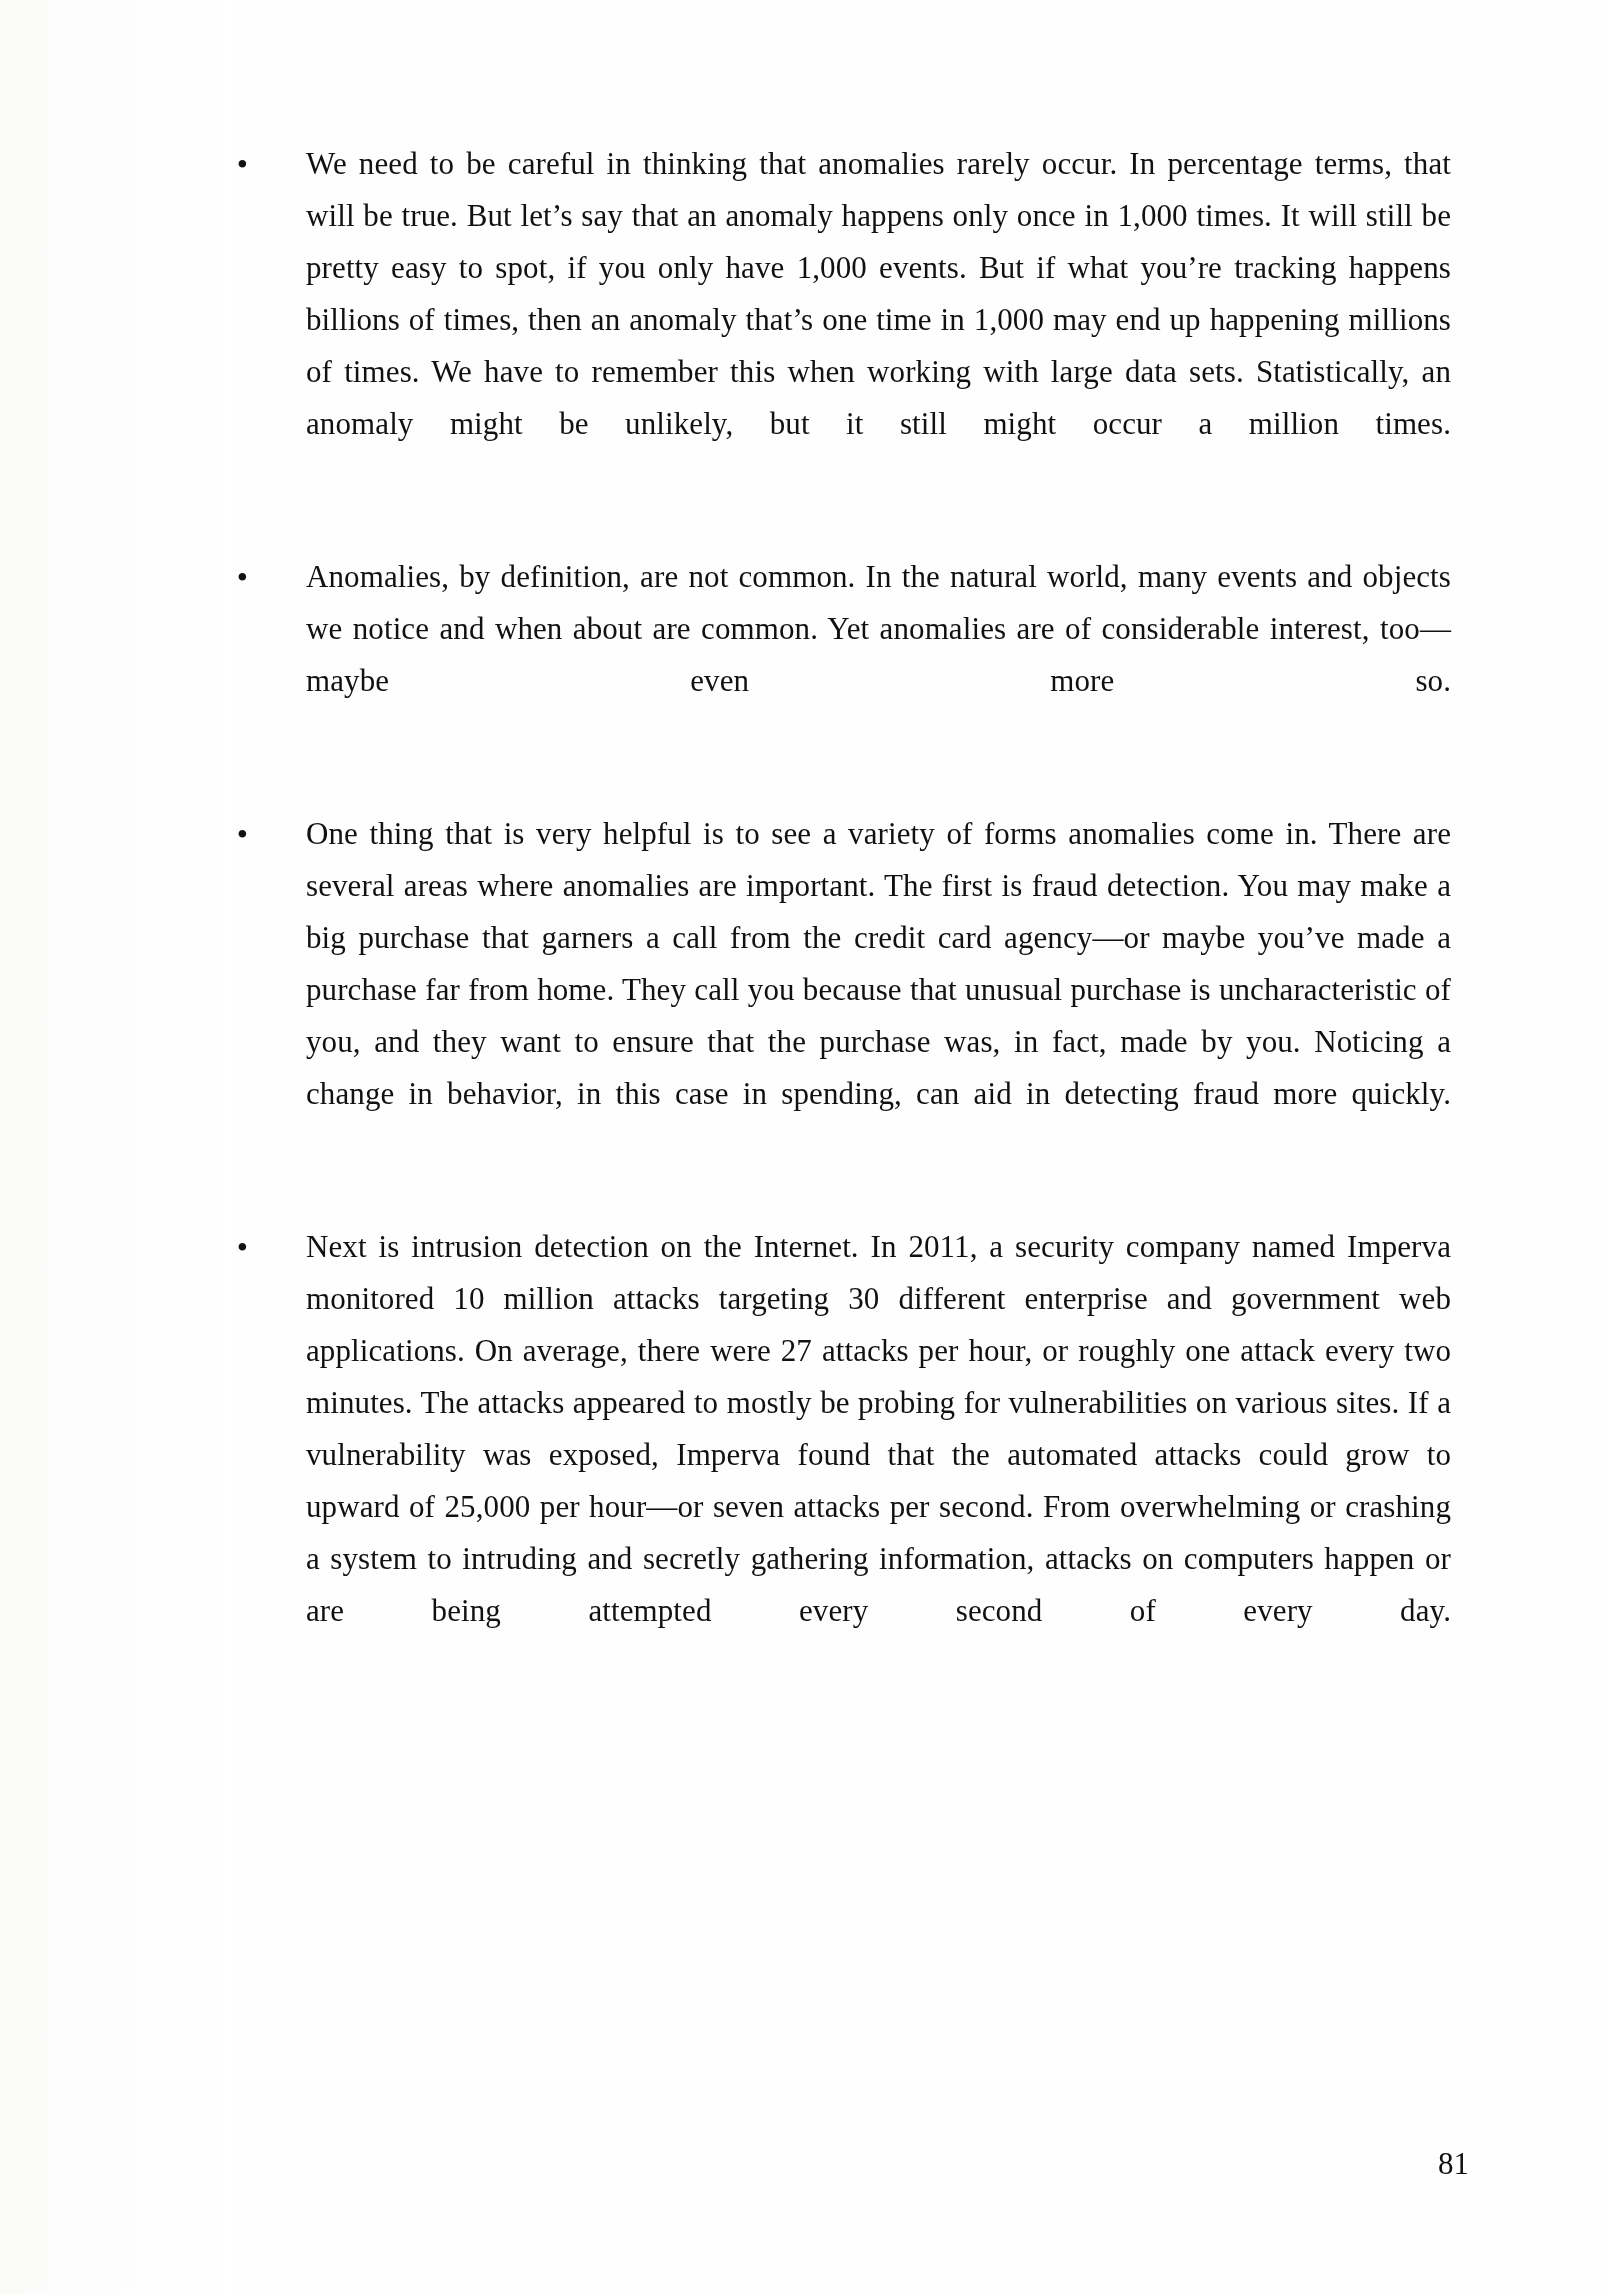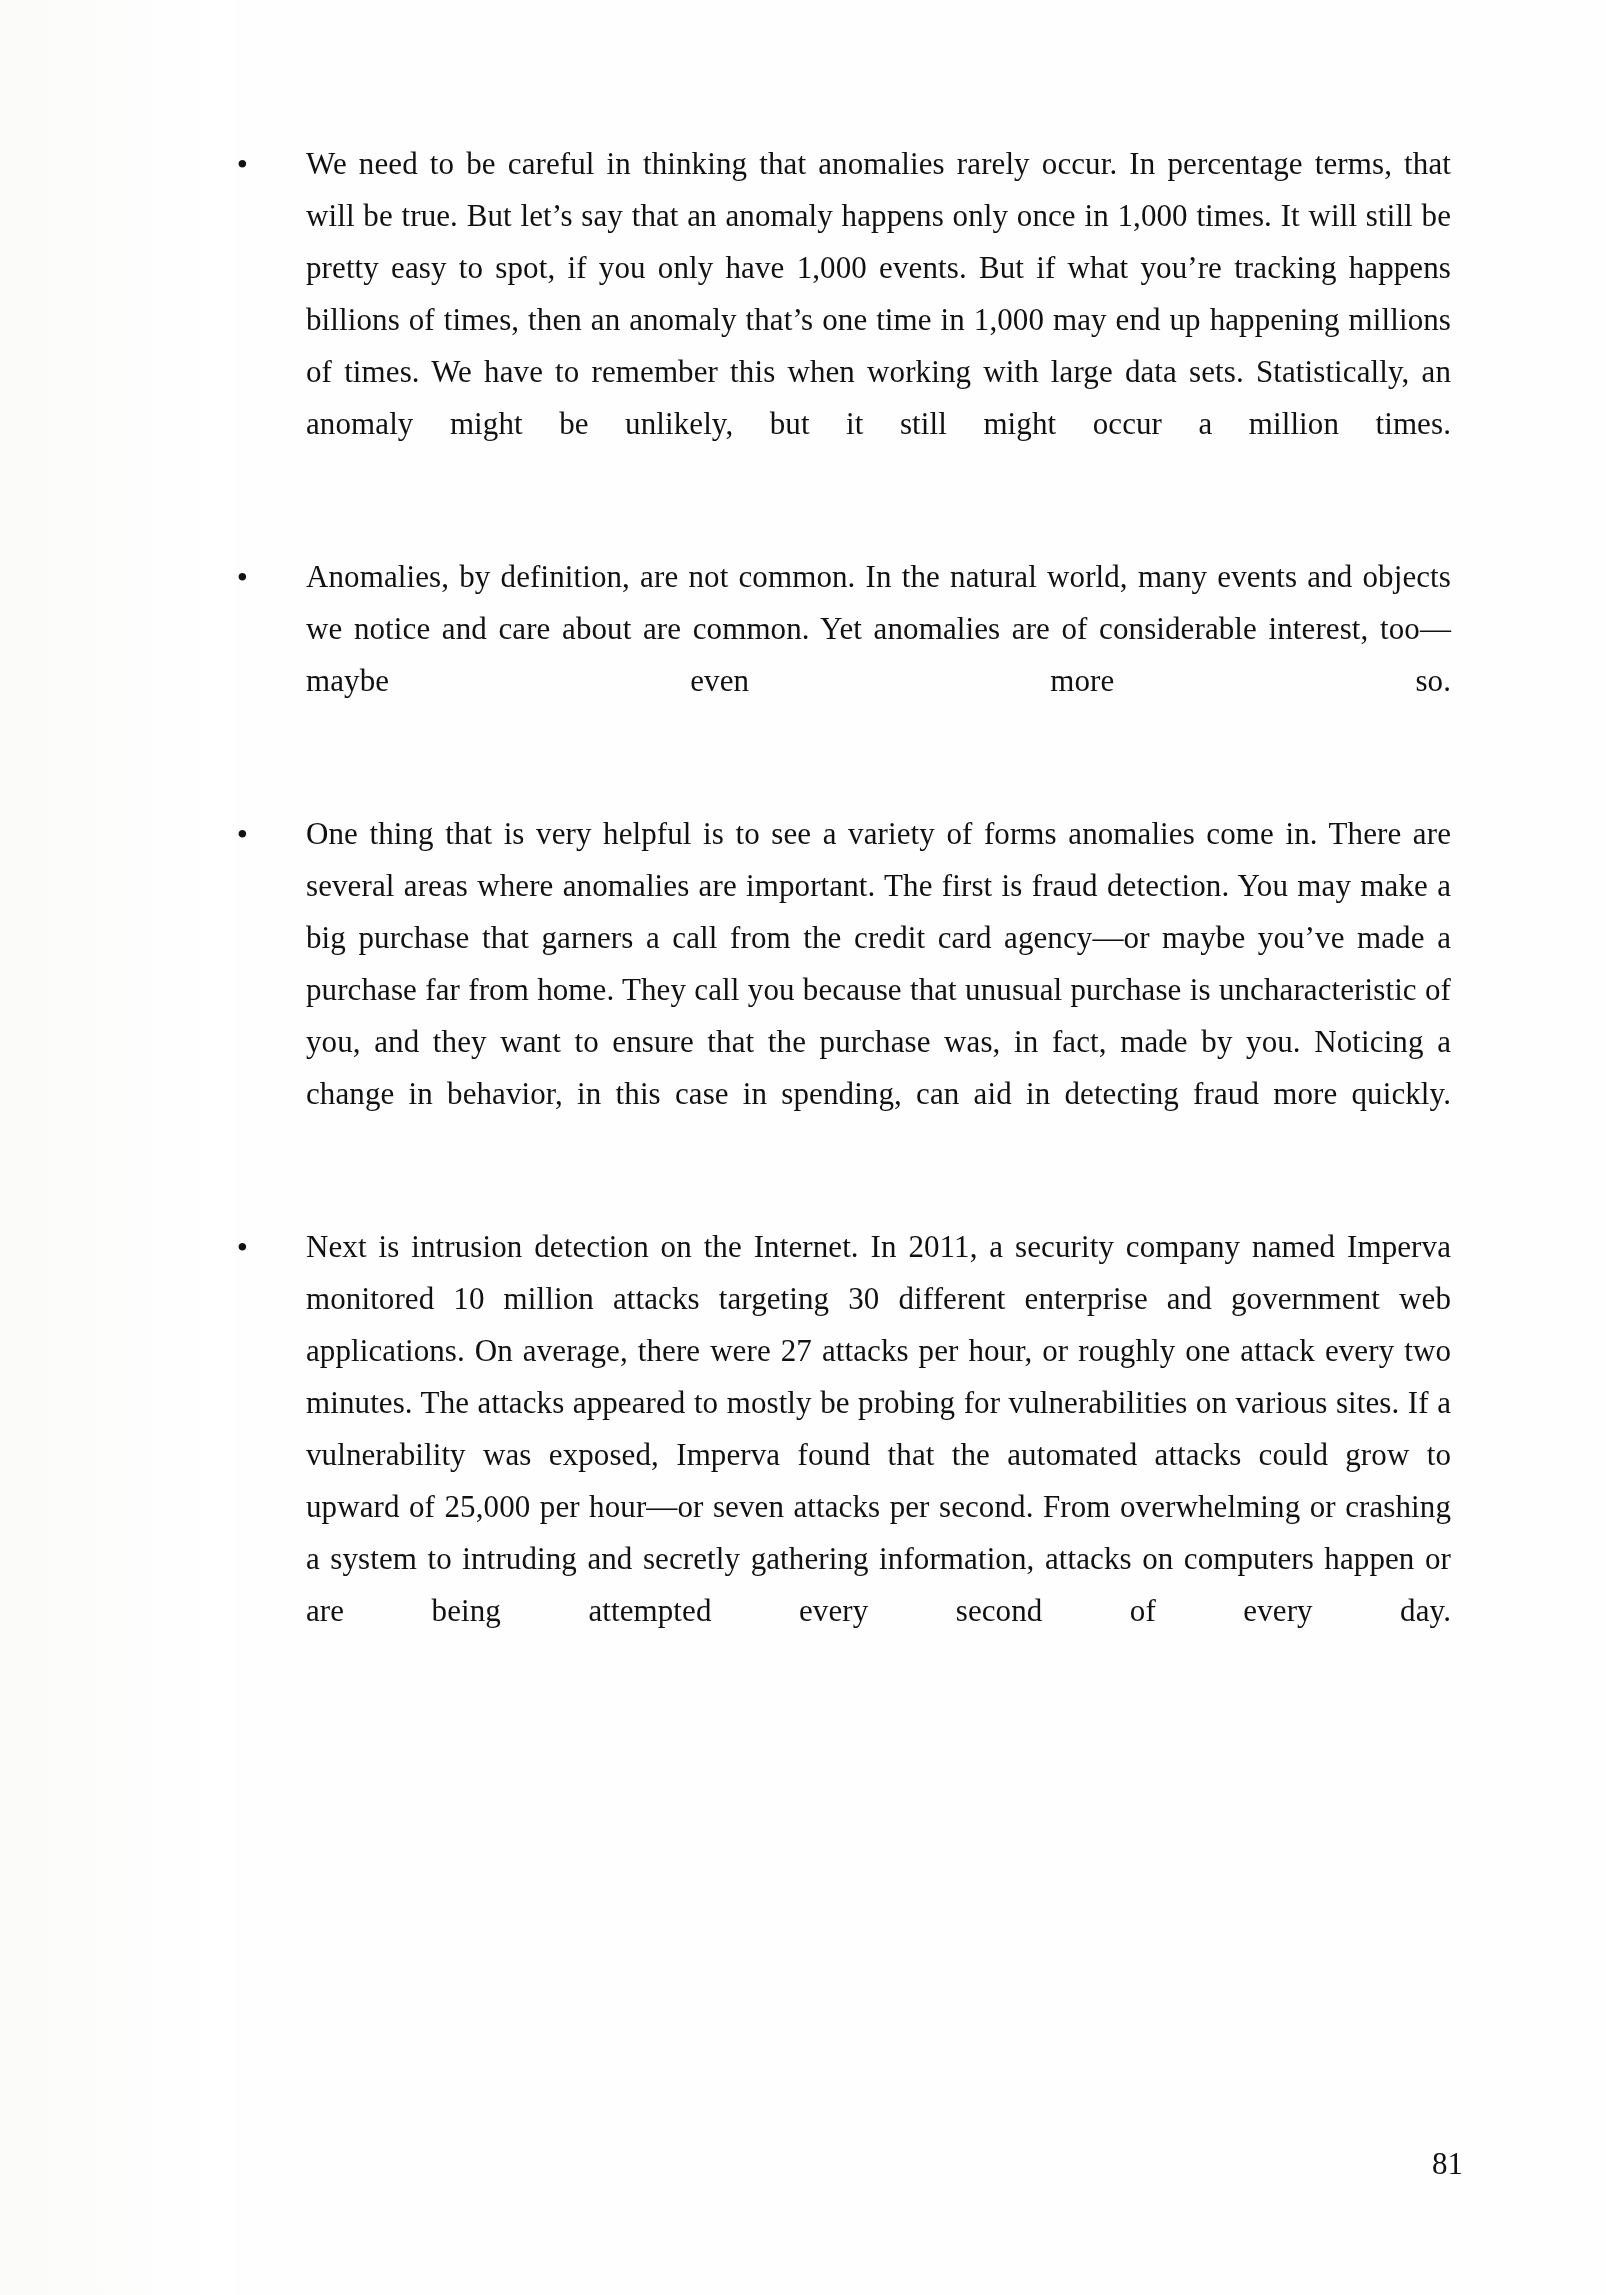--- a/index.html
+++ b/index.html
@@ -68,42 +68,42 @@
   }
   
   .bullet-text::after {
     content: "";
     display: inline-block;
     width: 100%;
   }
 
   .page-number {
     position: absolute;
-    right: 144px;
+    right: 138px;
     bottom: 116px;
     font-size: 31px;
     line-height: 1;
     color: #111111;
   }
 </style>
 </head>
 <body>
 
 <div class="page">
 
   <div class="content">
 
     <div class="bullet-item">
       <div class="bullet-marker">•</div>
       <div class="bullet-text">We need to be careful in thinking that anomalies rarely occur. In percentage terms, that will be true. But let’s say that an anomaly happens only once in 1,000 times. It will still be pretty easy to spot, if you only have 1,000 events. But if what you’re tracking happens billions of times, then an anomaly that’s one time in 1,000 may end up happening millions of times. We have to remember this when working with large data sets. Statistically, an anomaly might be unlikely, but it still might occur a million times.</div>
     </div>
 
     <div class="bullet-item">
       <div class="bullet-marker">•</div>
-      <div class="bullet-text">Anomalies, by definition, are not common. In the natural world, many events and objects we notice and care about are common. Yet anomalies are of considerable interest, too—maybe even more so.</div>
+      <div class="bullet-text">Anomalies, by definition, are not common. In the natural world, many events and objects we notice and when about are common. Yet anomalies are of considerable interest, too—maybe even more so.</div>
     </div>
 
     <div class="bullet-item">
       <div class="bullet-marker">•</div>
       <div class="bullet-text">One thing that is very helpful is to see a variety of forms anomalies come in. There are several areas where anomalies are important. The first is fraud detection. You may make a big purchase that garners a call from the credit card agency—or maybe you’ve made a purchase far from home. They call you because that unusual purchase is uncharacteristic of you, and they want to ensure that the purchase was, in fact, made by you. Noticing a change in behavior, in this case in spending, can aid in detecting fraud more quickly.</div>
     </div>
 
     <div class="bullet-item">
       <div class="bullet-marker">•</div>
       <div class="bullet-text">Next is intrusion detection on the Internet. In 2011, a security company named Imperva monitored 10 million attacks targeting 30 different enterprise and government web applications. On average, there were 27 attacks per hour, or roughly one attack every two minutes. The attacks appeared to mostly be probing for vulnerabilities on various sites. If a vulnerability was exposed, Imperva found that the automated attacks could grow to upward of 25,000 per hour—or seven attacks per second. From overwhelming or crashing a system to intruding and secretly gathering information, attacks on computers happen or are being attempted every second of every day.</div>

